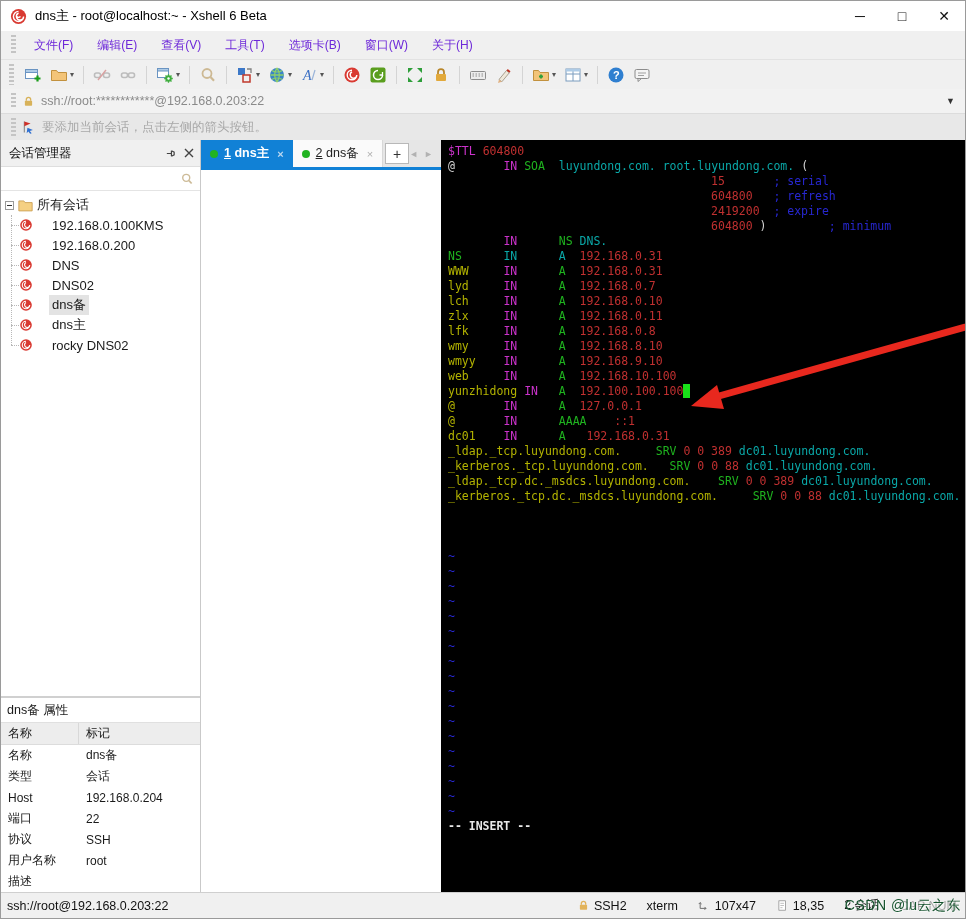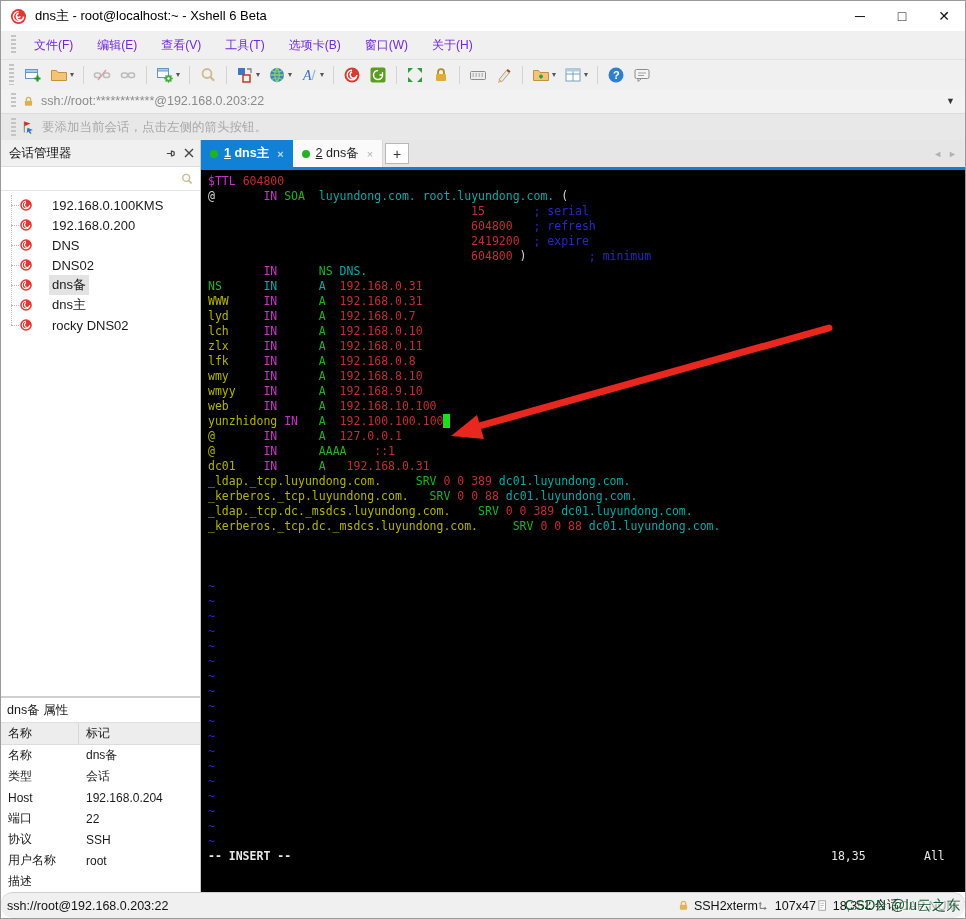--- a/index.html
+++ b/index.html
@@ -60,21 +60,21 @@
   .props { border-top:2px solid #d0d0d0; flex:none; }
   .props-title { height:25px; display:flex; align-items:center; padding-left:6px; border-bottom:1px solid #e0e0e0; font-size:12.5px; }
   .props-head { height:22px; display:flex; background:#ededed; border-bottom:1px solid #dcdcdc; align-items:center; }
   .props-head .c1 { width:78px; padding-left:7px; border-right:1px solid #d8d8d8; height:100%; display:flex; align-items:center; }
   .props-head .c2 { padding-left:7px; }
   .prow { height:21px; display:flex; align-items:center; }
   .prow .c1 { width:78px; padding-left:7px; flex:none; }
   .prow .c2 { padding-left:7px; }
 
   
-  .termarea { flex:1; display:flex; flex-direction:column; min-width:0; }
+  .termarea { flex:1; display:flex; flex-direction:row; min-width:0; }
   .tabbar { height:30px; background:#e6e6e6; border-bottom:3px solid #1181d6; display:flex; align-items:stretch; flex:none; }
   .tab { display:flex; align-items:center; gap:6px; padding:0 9px; font-size:12.5px; }
   .tab .dot { width:8px; height:8px; border-radius:50%; background:#21b321; flex:none; }
   .tab .num { text-decoration:underline; }
   .tab .tclose { font-size:11px; margin-left:2px; }
   .tab.active { background:#1181d6; color:#fff; font-weight:bold; }
   .tab.active .tclose { color:#bcd8f0; }
   .tab.inactive { background:#fafafa; color:#222; border-right:1px solid #d8d8d8; }
   .tab.inactive .tclose { color:#b0b0b0; }
   .newtab { width:24px; margin:3px 0 3px 2px; background:#fff; border:1px solid #b8b8b8; display:flex; align-items:center; justify-content:center; font-size:14px; color:#333; }
@@ -85,23 +85,23 @@
   .termtext { padding:4px 0 0 7px; }
   .tline { white-space:pre; height:15px; position:relative; }
   .tline .cursor { background:#19e019; color:#19e019; }
   .tline.vstatus { color:#e8e8e8; }
   .tline.vstatus .mode { font-weight:bold; }
   .tline.vstatus .ruler { position:absolute; left:623px; top:0; }
   .tline.vstatus .scroll { position:absolute; left:716px; top:0; }
   .arrow-overlay { position:absolute; inset:0; pointer-events:none; }
 
   
-  .statusbar { height:26px; background:#f0f0f0; border-top:1px solid #cfcfcf; display:flex; align-items:center; padding:0 8px 0 6px; flex:none; font-size:12.5px;border-radius:12px; }
+  .statusbar { height:26px; background:#f0f0f0; border-top:1px solid #cfcfcf; display:flex; align-items:center; padding:0 8px 0 6px; flex:none; font-size:12.5px; }
   .sb-left { color:#111; }
-  .sb-right { margin-left:auto; display:flex; align-items:center; }
+  .sb-right { margin-left:auto; display:flex; align-items:center; gap:20px; }
   .sb-seg { display:flex; align-items:center; gap:4px; color:#111; }
   .sb-seg.dim { color:#a8a8a8; }
   .sb-seg svg { width:13px; height:13px; }
 
   .watermark { position:absolute; right:4px; bottom:3px; font-size:14px; color:#14532d;
     text-shadow:1px 1px 0 rgba(255,255,255,.65); z-index:50; letter-spacing:.5px; }
 </style>
 </head>
 <body>
 
@@ -309,20 +309,27 @@
         </span>
       </div>
       <div class="searchrow">
         <input type="text" value="" style="">
         <svg width="14" height="14" viewBox="0 0 18 18">
             <circle cx="8" cy="7.5" r="4.5" fill="none" stroke="#cdbb98" stroke-width="1.8"></circle>
             <path d="M11.5 11 15 14.8" stroke="#cdbb98" stroke-width="2.2"></path>
           </svg>
       </div>
       <div class="tree">
+        <div class="tree-root">
+          <span class="expander"></span>
+          <svg width="15" height="13" viewBox="0 0 18 15">
+              <path d="M1 2h6l1.5 2H17v10H1z" fill="#f5d083" stroke="#c89c50"></path>
+            </svg>
+          <span class="tree-root-label">所有会话</span>
+        </div>
         <div class="tree-children">
             <div class="tree-item">
               <svg width="14" height="14" viewBox="0 0 18 18">
                 <circle cx="9" cy="9" r="7.5" fill="#d93a32"></circle>
                 <path d="M9 4.2 A4.8 4.8 0 1 0 13.8 9 A3.3 3.3 0 1 1 9 5.9" fill="none" stroke="#fff" stroke-width="1.4"></path>
               </svg>
               <span class="tree-label">192.168.0.100KMS</span>
             </div>
             <div class="tree-item">
               <svg width="14" height="14" viewBox="0 0 18 18">

